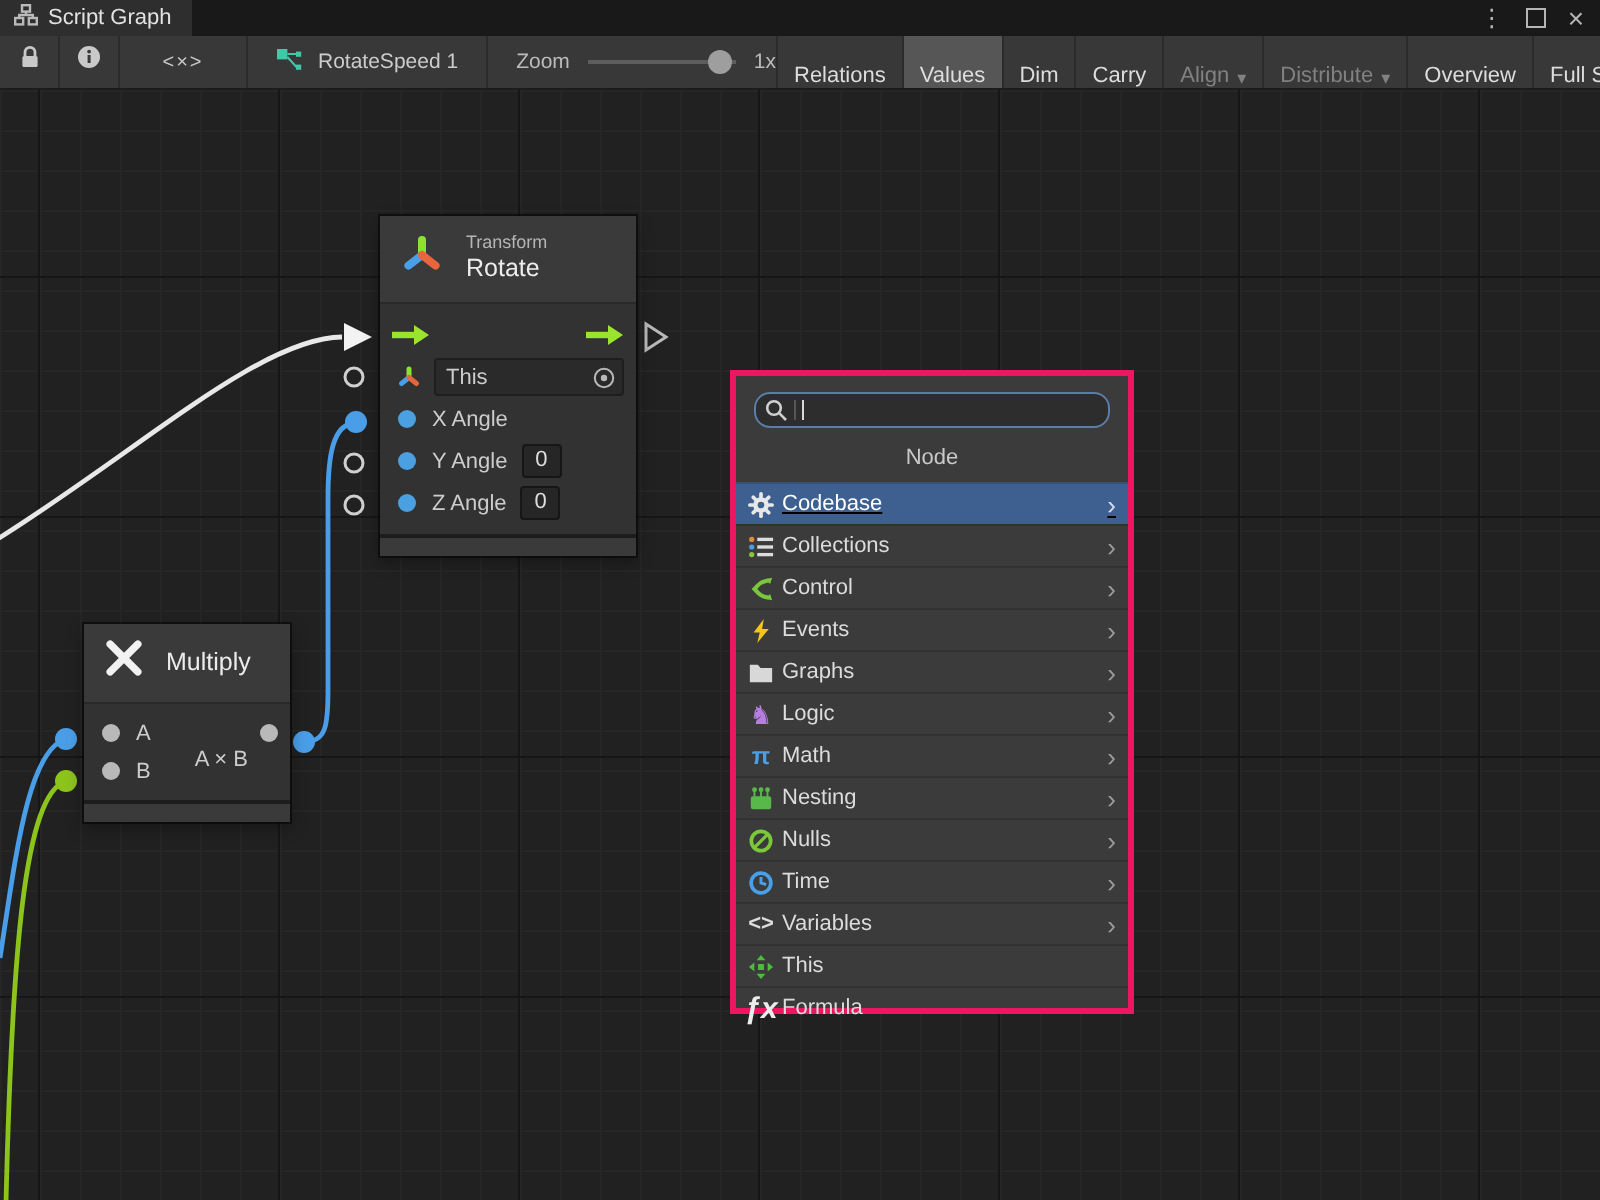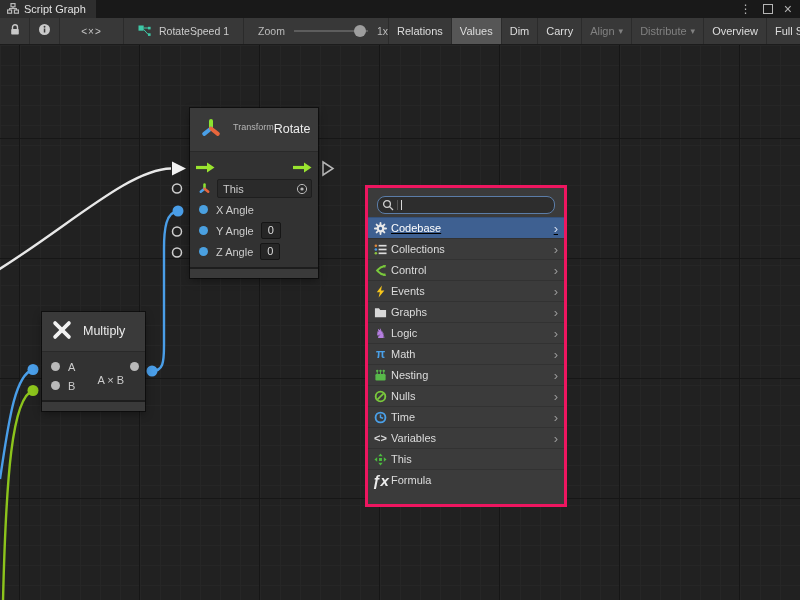--- a/index.html
+++ b/index.html
@@ -18,21 +18,21 @@
     display:flex;align-items:stretch;box-sizing:border-box;color:#cccccc;}
   .tseg{display:flex;align-items:center;justify-content:center;border-right:1px solid #2b2b2b;box-sizing:border-box;}
   .icon-btn{width:30px;}
   .icon-btn.code{width:64px;font-size:10px;color:#c9c9c9;letter-spacing:1px;}
   .breadcrumb{padding:0 14px;gap:7px;font-size:10.5px;color:#cccccc;}
   .zoomctl{display:flex;align-items:center;gap:9px;margin-left:14px;font-size:10.5px;color:#bbbbbb;}
   .slider{position:relative;width:74px;height:14px;}
   .slider .track{position:absolute;left:0;right:0;top:6px;height:2px;background:#5d5d5d;}
   .slider .handle{position:absolute;right:2px;top:1px;width:12px;height:12px;border-radius:50%;background:#9e9e9e;}
   .view-buttons{position:absolute;left:388px;top:0;width:412px;height:26px;display:flex;overflow:hidden;white-space:nowrap;}
-  .tbtn{display:flex;align-items:center;gap:4px;padding:0 8px;font-size:11px;color:#dddddd;
+  .tbtn{display:flex;align-items:flex-end;gap:4px;padding:0 8px;font-size:11px;color:#dddddd;
     border-left:1px solid #2b2b2b;flex:0 0 auto;}
   .tbtn.selected{background:#565656;}
   .tbtn.disabled{color:#818181;}
   .tbtn-caret{font-size:9px;line-height:1;}
 
   
   .canvas{position:relative;width:800px;height:555px;background-color:#212121;overflow:hidden;
     background-image:
       linear-gradient(90deg,#161616 1px,transparent 1px),
       linear-gradient(#161616 1px,transparent 1px),
@@ -45,21 +45,21 @@
   .w-white{stroke:var(--wire-white,#e8e8e8);}
   .w-blue{stroke:var(--wire-blue,#4a9ee8);}
   .w-green{stroke:var(--wire-green,#8cc41c);}
   .dot-blue{fill:var(--wire-blue,#4a9ee8);}
   .dot-green{fill:var(--wire-green,#8cc41c);}
   .hollow{fill:#212121;stroke:#cfcfcf;stroke-width:1.5px;}
 
   
   .node{position:absolute;box-shadow:0 0 0 1px rgba(0,0,0,.5),0 3px 8px rgba(0,0,0,.35);}
   .node-header{display:flex;align-items:center;background:#3a3a3a;border-bottom:1px solid #292929;}
-  .hdr-text{display:flex;flex-direction:row;line-height:1.25;margin-left:9px;}
+  .hdr-text{display:flex;flex-direction:column;line-height:1.25;margin-left:9px;}
   .hdr-text .cat{font-size:9px;color:#b5b5b5;}
   .hdr-text .ttl{font-size:12.5px;color:#ececec;}
   .node-body{background:#323232;padding:5px 0;}
   .node-footer{height:9px;background:#3a3a3a;border-top:2px solid #1d1d1d;}
   .prow{position:relative;height:21px;display:flex;align-items:center;padding:0 6px;}
   .pdot{width:9px;height:9px;border-radius:50%;background:var(--port-blue,#4aa0e0);margin:0 8px 0 3px;flex:0 0 auto;}
   .pdot.gray{background:#b9b9b9;}
   .plabel{font-size:11px;color:#cccccc;}
   .vbox{margin-left:7px;min-width:12px;padding:1px 3px;background:#262626;border:1px solid #161616;
     border-radius:2px;font-size:11px;color:#dddddd;text-align:center;line-height:13px;}
@@ -310,20 +310,21 @@
               <svg width="12" height="12" viewBox="0 0 12 12">
                 <circle cx="5" cy="5" r="3.4" fill="none" stroke="#cfcfcf" stroke-width="1.3"></circle>
                 <line x1="7.6" y1="7.6" x2="11" y2="11" stroke="#cfcfcf" stroke-width="1.3"></line>
               </svg>
             </span>
           <span class="sep"></span>
           <span class="caret"></span>
           <input type="text" value="" style="">
         </div>
       </div>
+      <div class="finder-header">Node</div>
       <div class="finder-list">
           <div class="fi selected">
     <span class="fi-icon">
               <svg width="13" height="13" viewBox="0 0 14 14">
                 <circle cx="7" cy="7" r="3" fill="none" stroke="#e8e8e8" stroke-width="2.4"></circle>
                 <g stroke="#e8e8e8" stroke-width="2" stroke-linecap="round">
                   <line x1="7" y1="1" x2="7" y2="2.6"></line>
                   <line x1="7" y1="11.4" x2="7" y2="13"></line>
                   <line x1="1" y1="7" x2="2.6" y2="7"></line>
                   <line x1="11.4" y1="7" x2="13" y2="7"></line>

